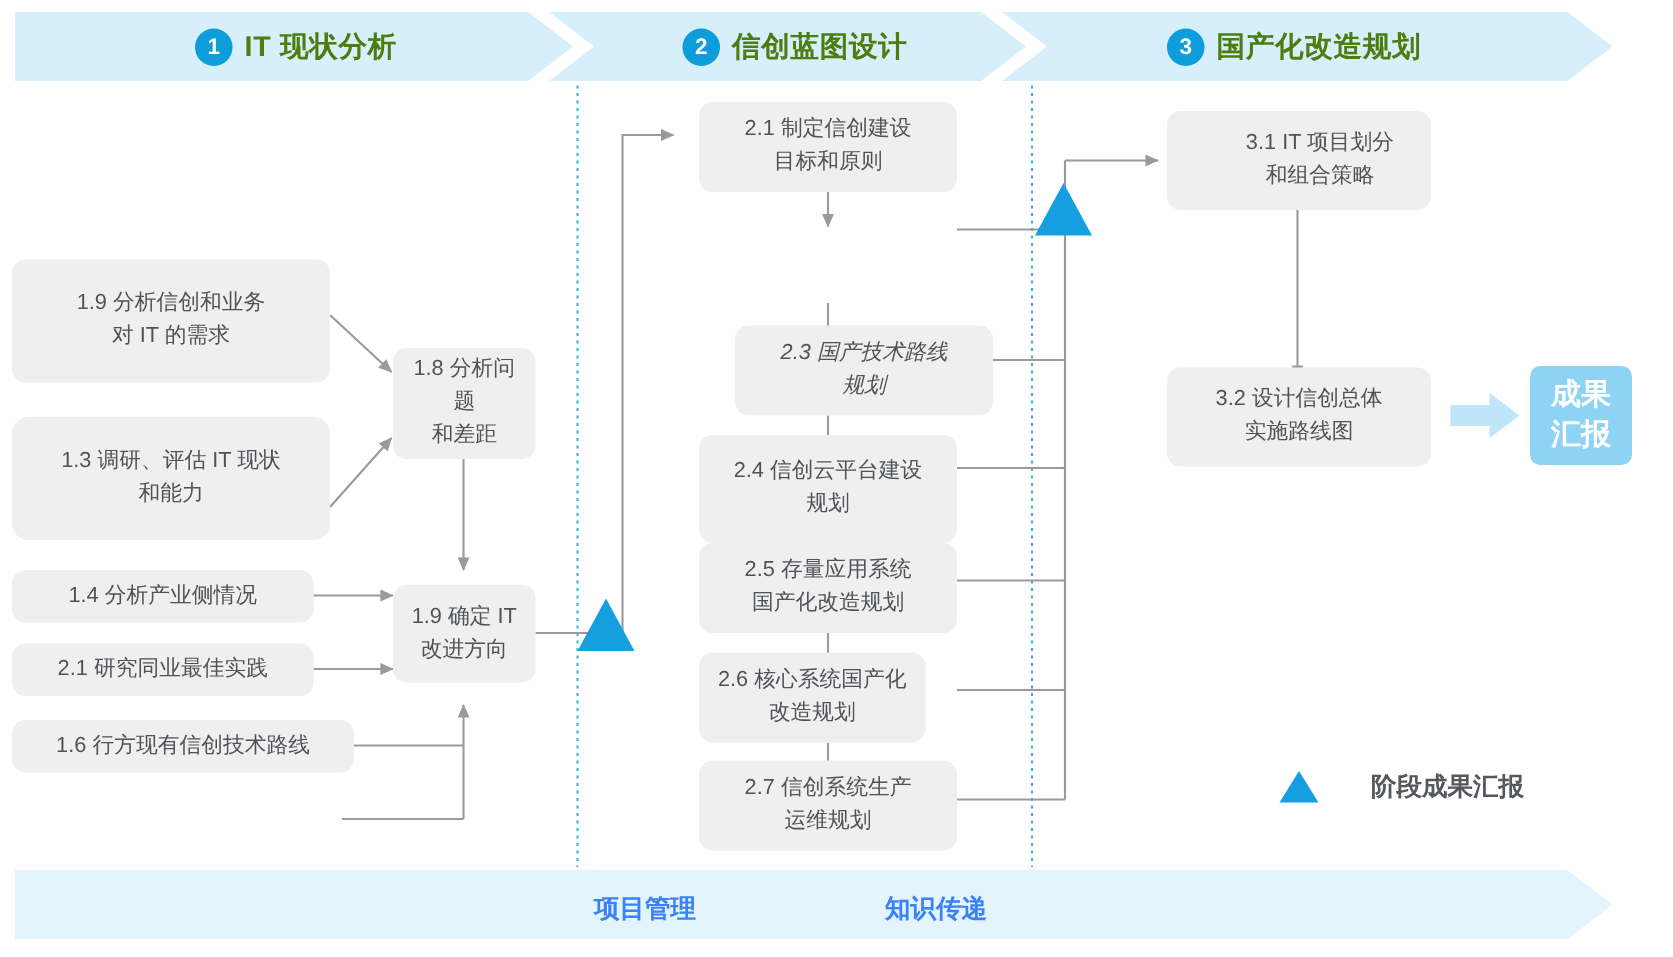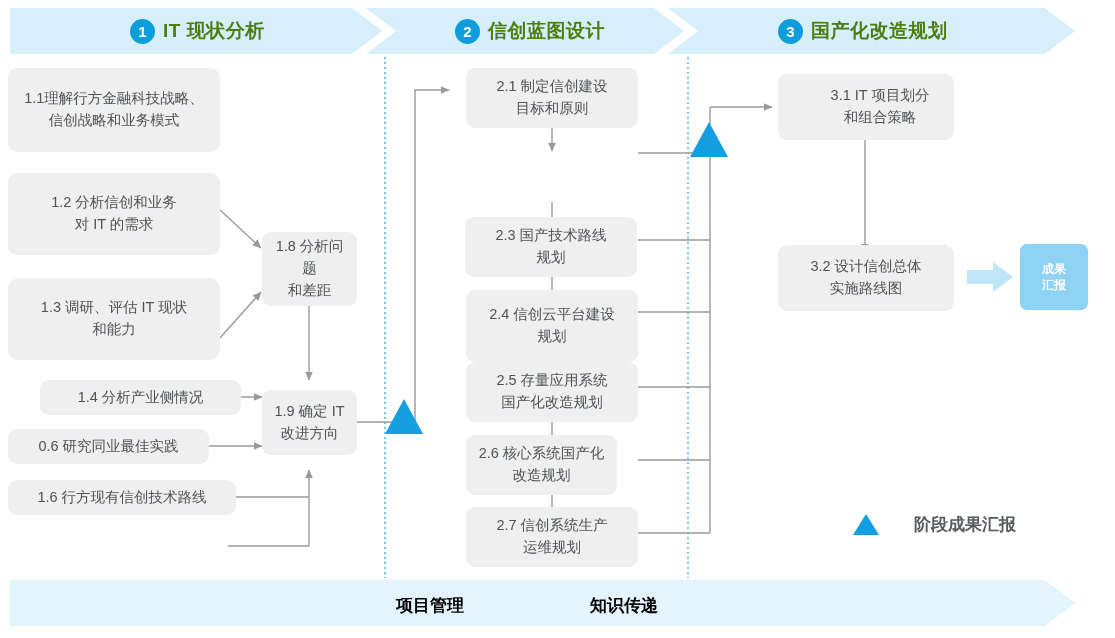--- a/index.html
+++ b/index.html
@@ -37,42 +37,42 @@
     background:#efefef;border-radius:9px;
     color:#4f5257;font-size:14.5px;line-height:1.5;
     display:flex;align-items:center;justify-content:center;
     text-align:center;padding:4px 8px;white-space:pre-line;
   }
 
   
   .result-box{
     position:absolute;box-sizing:border-box;
     background:#8ed2f4;border-radius:7px;
-    color:#ffffff;font-size:12px;font-weight:bold;line-height:1.35;
+    color:#ffffff;font-size:20px;font-weight:bold;line-height:1.35;
     display:flex;align-items:center;justify-content:center;
     text-align:center;white-space:pre-line;
   }
 
   
   .legend{
     position:absolute;display:flex;align-items:center;gap:10px;
   }
   .legend-tri{
     width:0;height:0;
     border-left:13px solid transparent;
     border-right:13px solid transparent;
     border-bottom:21px solid #159fe0;
   }
   .legend-text{
     color:#55585c;font-size:17px;font-weight:bold;white-space:nowrap;padding-left:25px;
   }
 
   
   .band-label{
-    position:absolute;color:#000000;font-size:17px;font-weight:bold;
+    position:absolute;color:#3b82f6;font-size:17px;font-weight:bold;
     white-space:nowrap;
   }
 </style>
 </head>
 <body>
 
 <div id="root">
 
   <svg class="layer" width="1115" height="638" viewBox="0 0 1115 638">
 
@@ -147,38 +147,36 @@
   </div>
   <div class="phase-label" style="left:455px;top:8px;">
     <span class="phase-num">2</span>
     <span class="phase-text">信创蓝图设计</span>
   </div>
   <div class="phase-label" style="left:778px;top:8px;">
     <span class="phase-num">3</span>
     <span class="phase-text">国产化改造规划</span>
   </div>
 
-  <div class="box" style="left:8px;top:68px;width:212px;height:84px;">1.1理解行方金融科技战略、
-信创战略和业务模式</div>
-  <div class="box" style="left:8px;top:173px;width:212px;height:82px;">1.2 分析信创和业务
+  <div class="box" style="left:8px;top:173px;width:212px;height:82px;">1.9 分析信创和业务
 对 IT 的需求</div>
   <div class="box" style="left:8px;top:278px;width:212px;height:82px;border-radius:11px;">1.3 调研、评估 IT 现状
 和能力</div>
-  <div class="box" style="left:8px;top:380px;width:201px;height:35px;margin-left:32px;">1.4 分析产业侧情况</div>
-  <div class="box" style="left:8px;top:429px;width:201px;height:35px;">0.6 研究同业最佳实践</div>
+  <div class="box" style="left:8px;top:380px;width:201px;height:35px;">1.4 分析产业侧情况</div>
+  <div class="box" style="left:8px;top:429px;width:201px;height:35px;">2.1 研究同业最佳实践</div>
   <div class="box" style="left:8px;top:480px;width:228px;height:35px;">1.6 行方现有信创技术路线</div>
 
   <div class="box" style="left:262px;top:232px;width:95px;height:74px;">1.8 分析问题
 和差距</div>
   <div class="box" style="left:262px;top:390px;width:95px;height:65px;">1.9 确定 IT
 改进方向</div>
 
   <div class="box" style="left:466px;top:68px;width:172px;height:60px;">2.1 制定信创建设
 目标和原则</div>
-  <div class="box" style="left:465px;top:217px;width:172px;height:60px;">2.3 国产技术路线
+  <div class="box" style="left:490px;top:217px;width:172px;height:60px;font-style:italic;">2.3 国产技术路线
 规划</div>
   <div class="box" style="left:466px;top:290px;width:172px;height:72px;">2.4 信创云平台建设
 规划</div>
   <div class="box" style="left:466px;top:362px;width:172px;height:60px;">2.5 存量应用系统
 国产化改造规划</div>
   <div class="box" style="left:466px;top:435px;width:151px;height:60px;">2.6 核心系统国产化
 改造规划</div>
   <div class="box" style="left:466px;top:507px;width:172px;height:60px;">2.7 信创系统生产
 运维规划</div>
 

